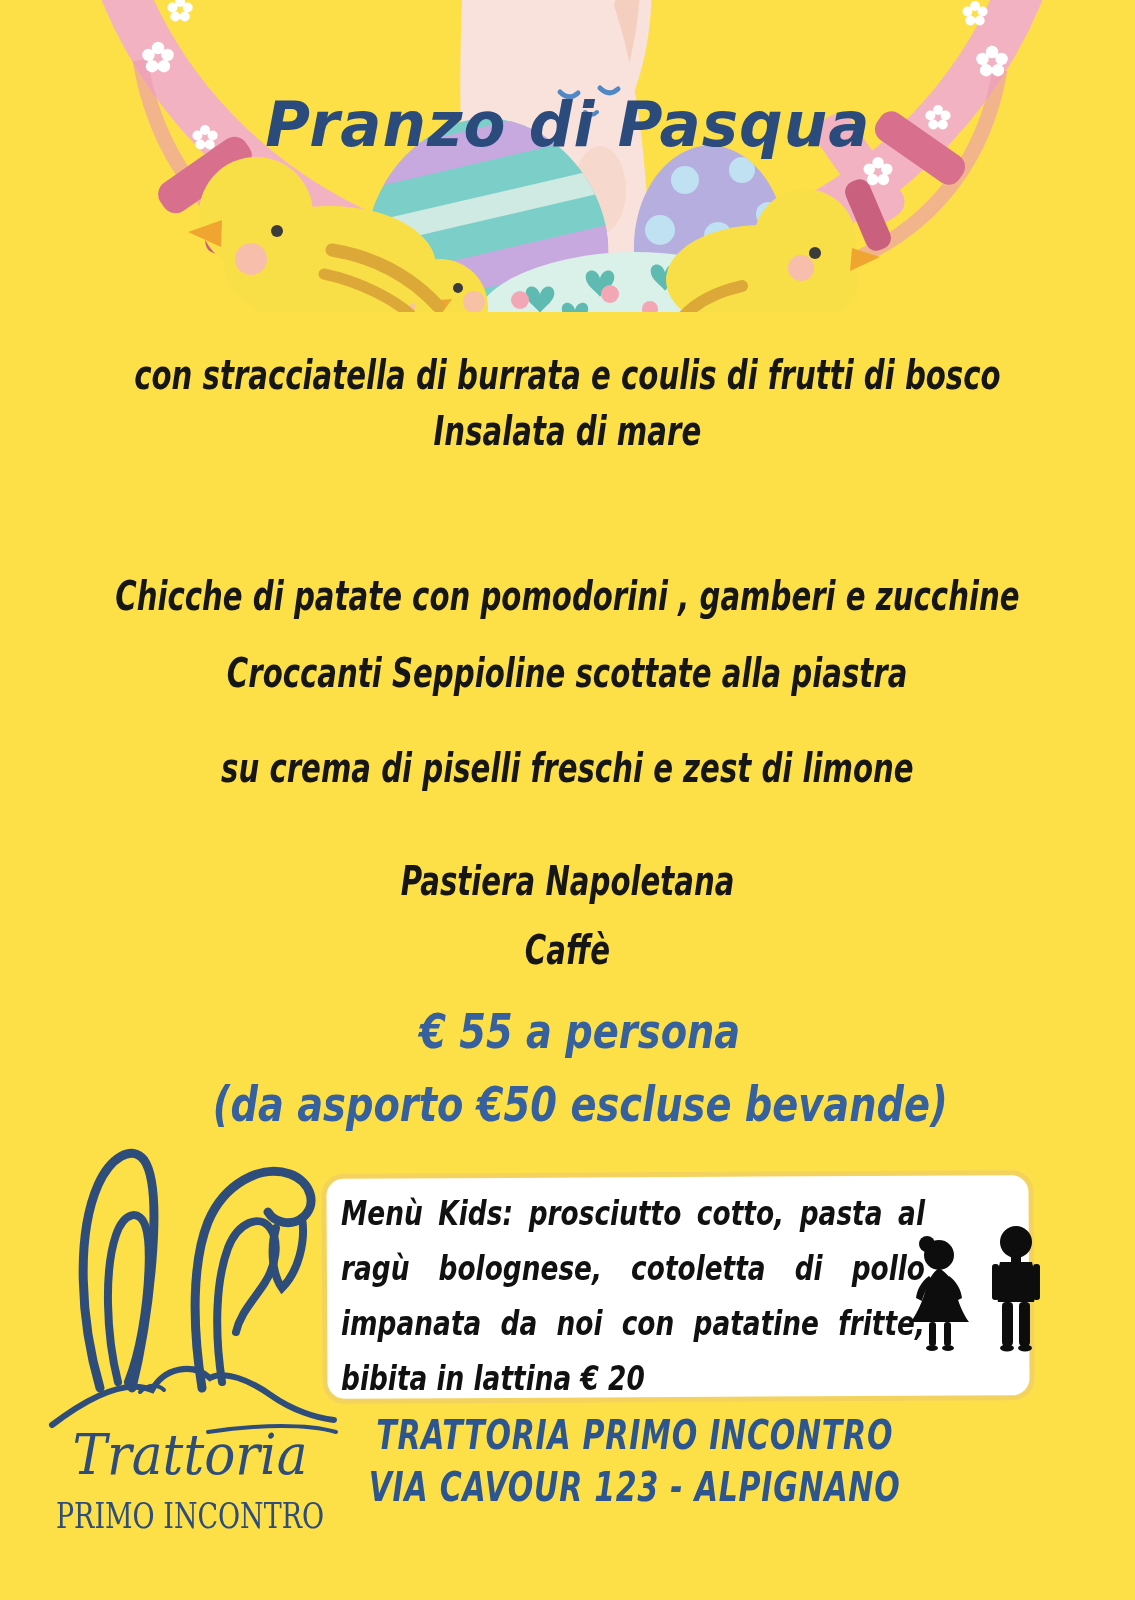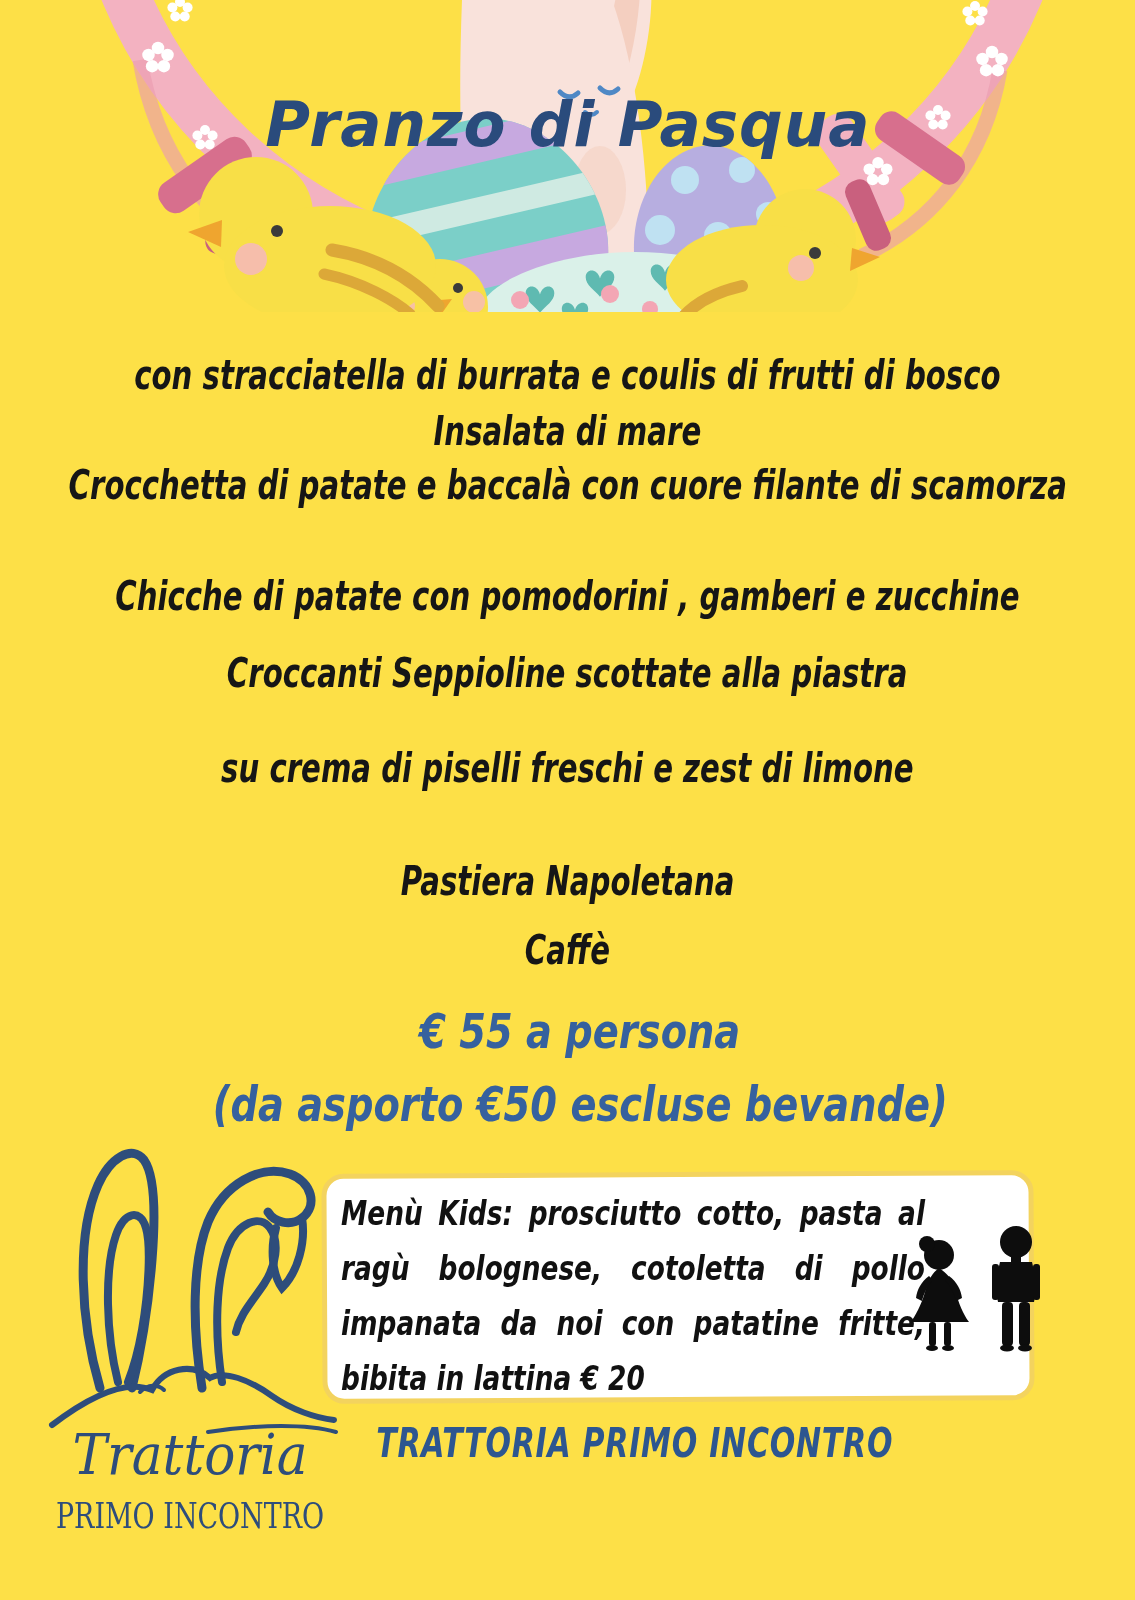--- a/index.html
+++ b/index.html
@@ -7,21 +7,21 @@
         overflow:hidden;font-family:"DejaVu Sans",sans-serif;padding-left:21px;}
   .hero{position:absolute;left:0;top:0;z-index:1;}
   .line{position:absolute;left:0;width:1135px;display:flex;justify-content:center;z-index:5;}
   .line>span{display:inline-block;white-space:nowrap;
              font-family:"DejaVu Sans",sans-serif;font-style:italic;font-weight:700;}
   .title>span{font-size:63px;color:#2a4b7c;transform:scaleX(.97);letter-spacing:1px;}
   .date>span{font-size:66px;color:#2a4b7c;transform:scaleX(.95);letter-spacing:5px;}
   .black>span{font-size:40px;color:#161616;transform:scaleX(.73);}
   .blue{left:25px;width:1110px;align-items:center;}
   .blue>span{font-size:48px;color:#36619e;transform:scaleX(.8);}
-  .foot{left:135px;width:1000px;margin-top:8px;}
+  .foot{left:135px;width:1000px;}
   .foot>span{color:#2d5690;transform:scaleX(.75);letter-spacing:1px;}
   .fs40>span{font-size:40px;}
   .fs31>span{font-size:31px;}
   #kids-box{position:absolute;left:322px;top:1172px;width:702px;height:220px;
             border:5px solid #f3d35e;border-radius:22px;transform:rotate(-.3deg);
             background:#fff;z-index:2;}
   #kids-text{position:absolute;left:341px;top:1186px;width:730px;z-index:4;
              font-family:"DejaVu Sans",sans-serif;font-style:italic;font-weight:700;
              font-size:33px;line-height:55px;color:#111;
              text-align:justify;text-align-last:left;
@@ -180,23 +180,20 @@
   <div class="line title" style="top:88px">
     <span>Pranzo di Pasqua</span>
   </div>
 
   <div class="line black" style="top:352px">
     <span>con stracciatella di burrata e coulis di frutti di bosco</span>
     </div>
   <div class="line black" style="top:408px">
     <span>Insalata di mare</span>
     </div>
-  <div class="line black" style="top:462px">
-    <span>Crocchetta di patate e baccalà con cuore filante di scamorza</span>
-    </div>
   <div class="line black" style="top:573px">
     <span>Chicche di patate con pomodorini , gamberi e zucchine</span>
     </div>
   <div class="line black" style="top:650px">
     <span>Croccanti Seppioline scottate alla piastra</span>
     </div>
   <div class="line black" style="top:745px">
     <span>su crema di piselli freschi e zest di limone</span>
     </div>
   <div class="line black" style="top:858px">
@@ -253,14 +250,17 @@
       <path stroke-width="4" d="M100,262 C108,254 118,254 124,260"></path>
       <path stroke-width="4" d="M168,302 C220,294 268,294 296,302"></path>
     </g>
     <text x="150" y="344" text-anchor="middle" font-family="DejaVu Serif, serif" font-style="italic" font-size="56" fill="#2e4d7b" textLength="235" lengthAdjust="spacingAndGlyphs">Trattoria</text>
     <text x="150" y="398" text-anchor="middle" font-family="DejaVu Serif, serif" font-size="36" fill="#2e4d7b" textLength="268" lengthAdjust="spacingAndGlyphs">PRIMO INCONTRO</text>
   </svg>
 
   <div class="line foot fs40" style="top:1412px">
     <span>TRATTORIA PRIMO INCONTRO</span>
     </div>
+  <div class="line foot fs40" style="top:1464px">
+    <span>VIA CAVOUR 123 - ALPIGNANO</span>
+    </div>
 
 </div>
 
 </body></html>

